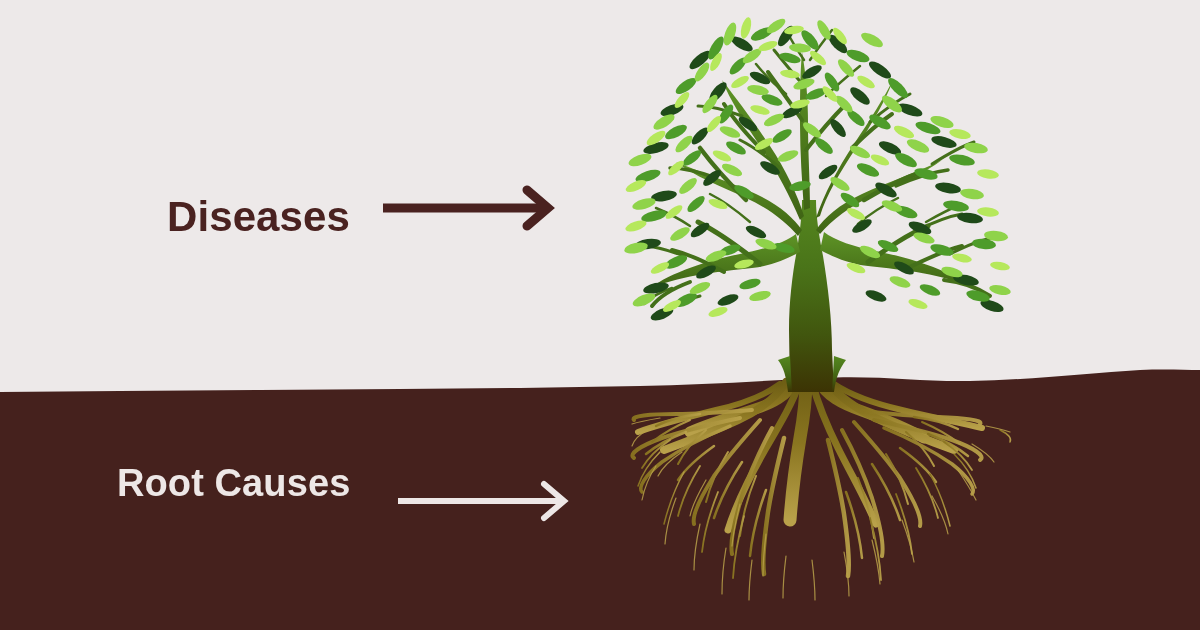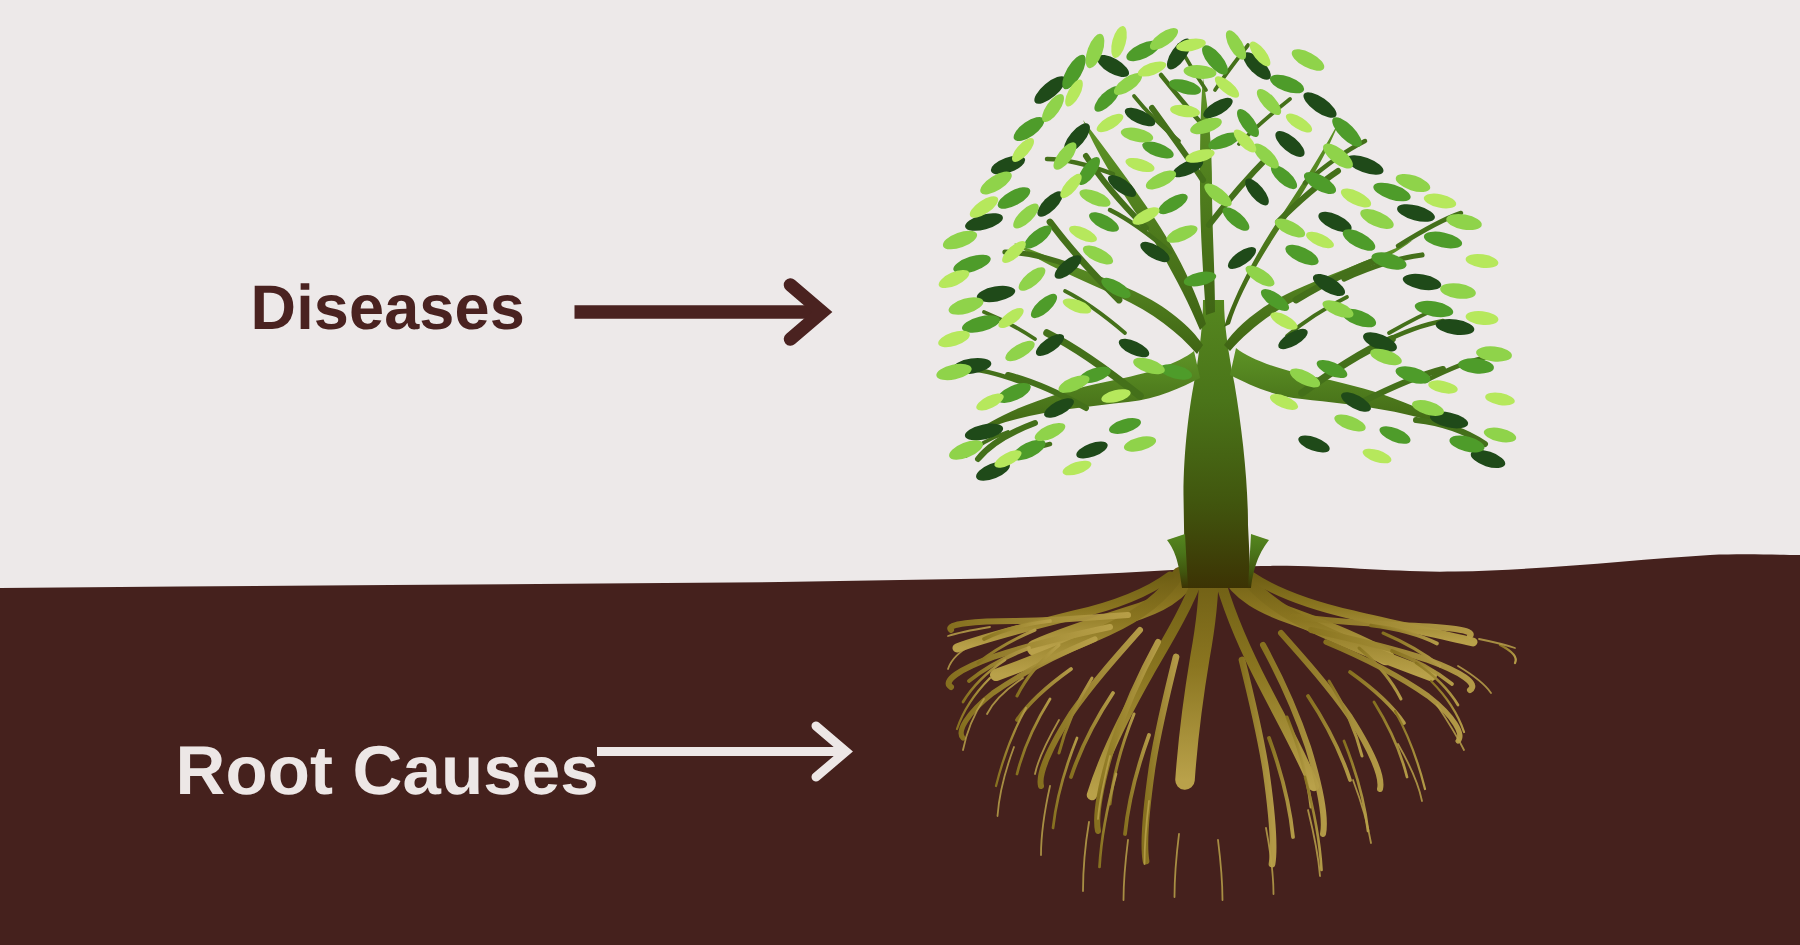--- a/index.html
+++ b/index.html
@@ -25,28 +25,28 @@
 
   .label {
     position: absolute;
     font-weight: bold;
     white-space: nowrap;
     letter-spacing: 0.1px;
     line-height: 1;
   }
   #diseases-label {
     left: 167px;
-    top: 184px;
+    top: 196px;
     font-size: 42px;
     color: #4A2220;
   }
   #root-causes-label {
     left: 117px;
-    top: 490px;
-    font-size: 46px;
+    top: 464px;
+    font-size: 38px;
     color: #EDE7E6;
   }
   .arrow-wrap { position: absolute; }
   #diseases-arrow { left: 381px; top: 184px; }
   #root-causes-arrow { left: 396px; top: 477px; }
 </style>
 </head>
 <body>
 
 <div id="stage">

